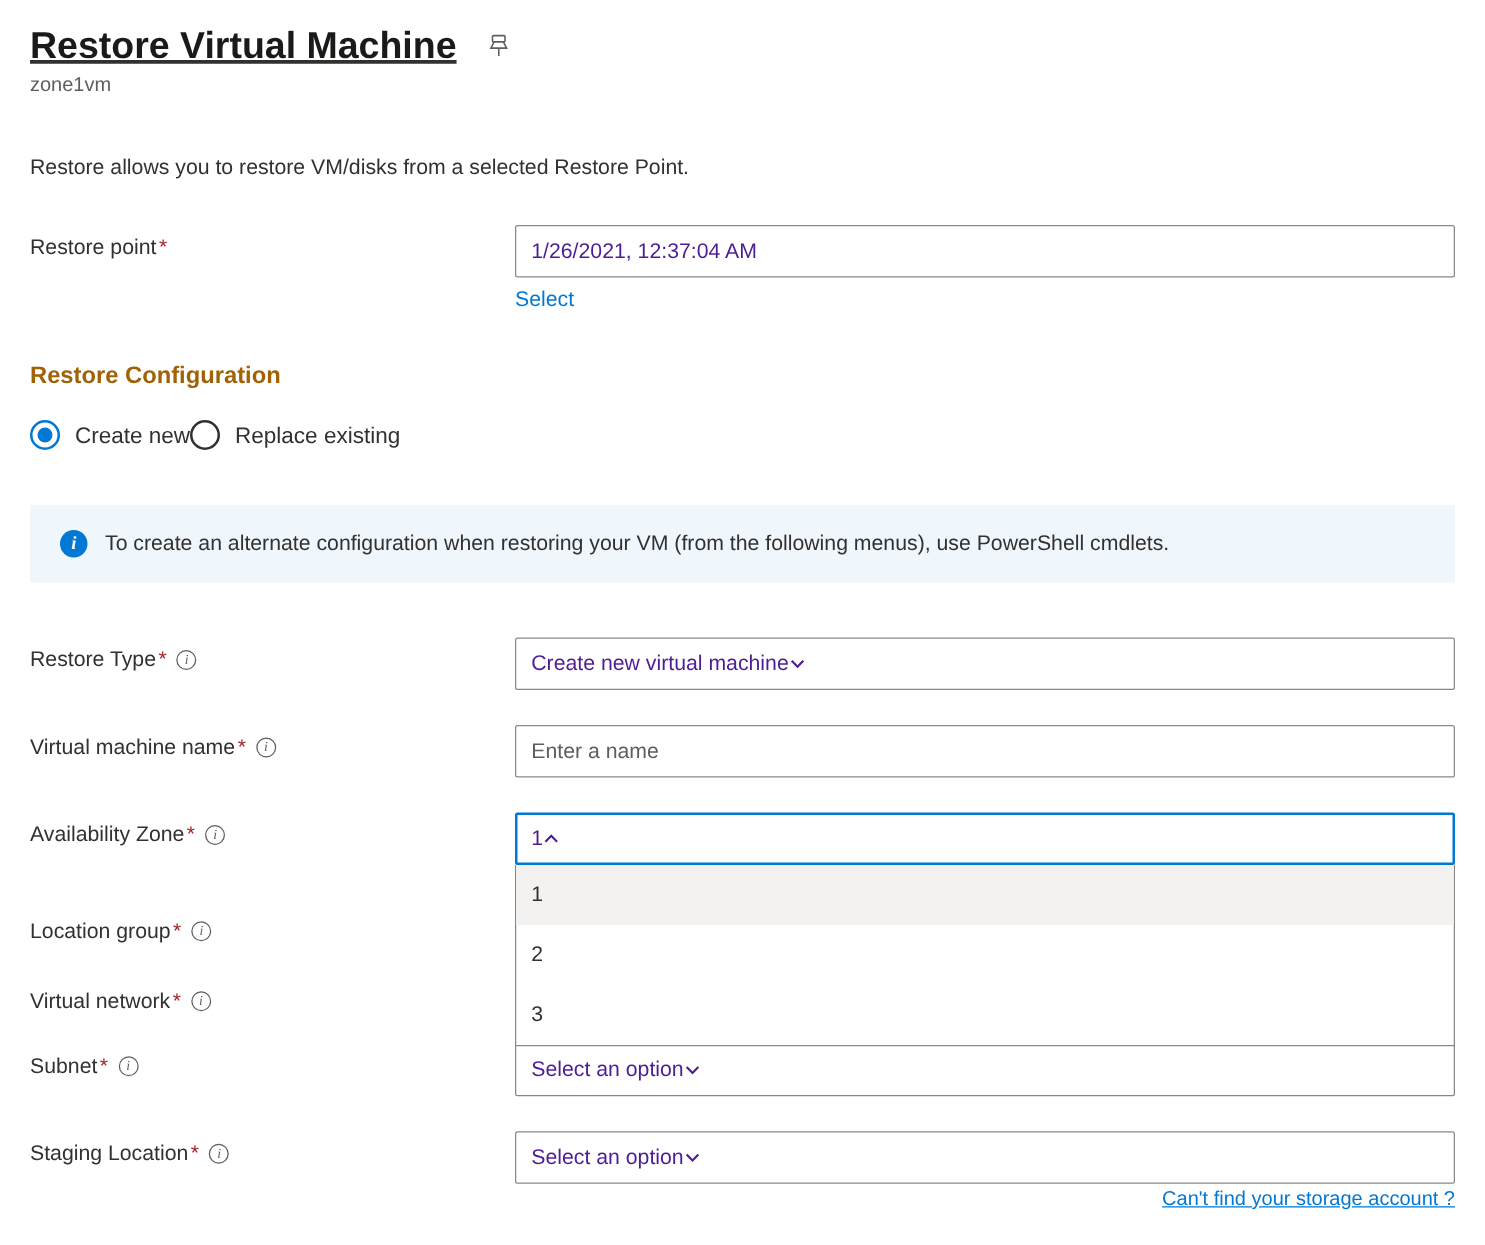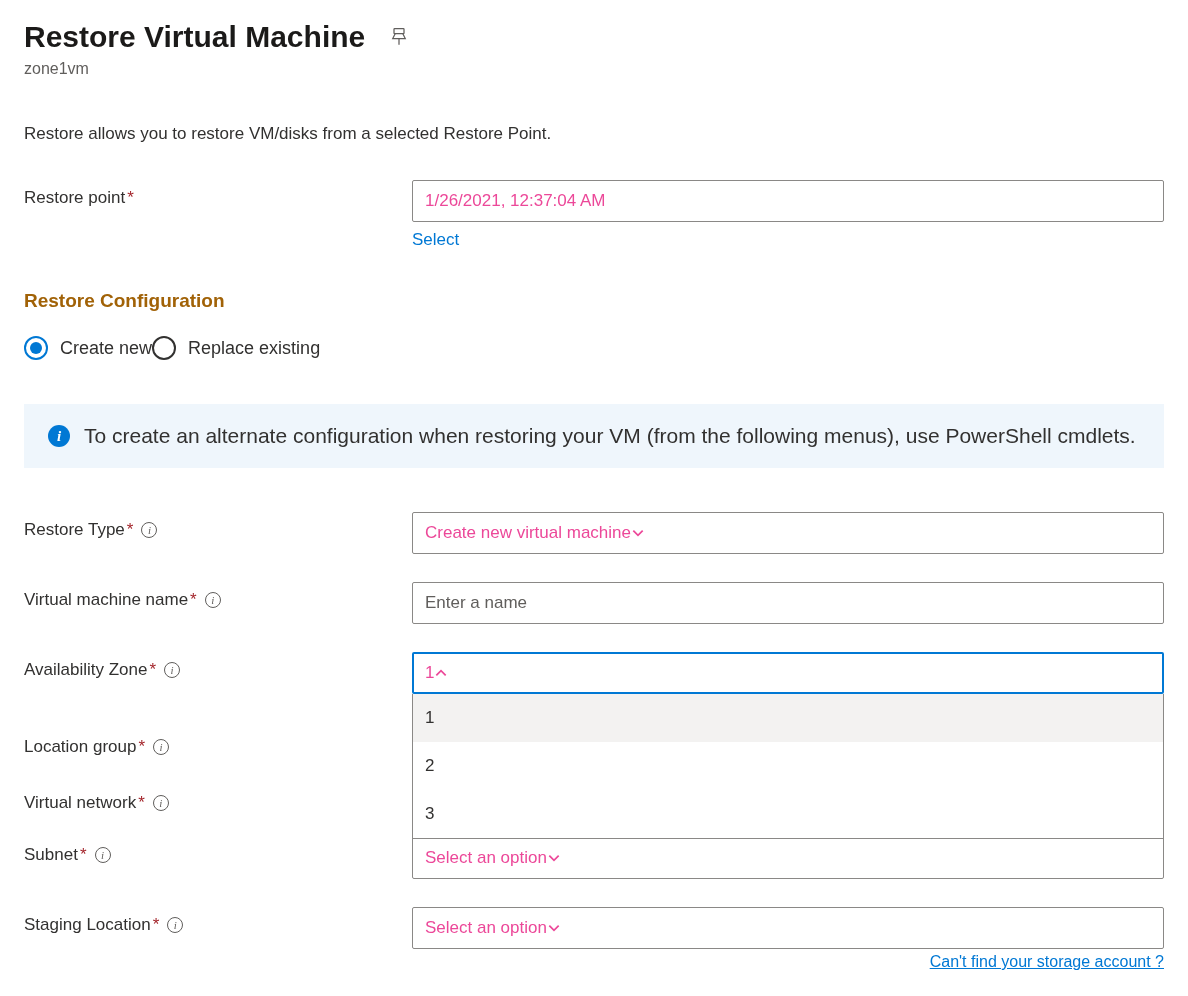--- a/index.html
+++ b/index.html
@@ -13,20 +13,21 @@
       color: #323130;
       background: #fff;
       padding: 20px 24px;
       width: 1188px;
     }
     .page-header {
       display: flex;
       align-items: center;
       gap: 24px;
       margin-bottom: 6px;
+      text-decoration: underline;
     }
     .page-title {
       font-size: 30px;
       font-weight: 600;
       color: #1b1a19;
     }
     .pin-icon {
       width: 20px;
       height: 20px;
       color: #605e5c;
@@ -79,21 +80,21 @@
       flex: 1;
     }
     .text-input, .select-box {
       width: 100%;
       height: 42px;
       border: 1px solid #8a8886;
       border-radius: 2px;
       padding: 0 12px;
       font-size: 17px;
       font-family: inherit;
-      color: #ec4899;
+      color: #4c1d95;
       background: #fff;
     }
     .text-input::placeholder {
       color: #605e5c;
     }
     .select-box {
       display: flex;
       align-items: center;
       justify-content: flex-start;
       cursor: pointer;
@@ -169,21 +170,21 @@
       display: flex;
       align-items: center;
       justify-content: center;
       font-weight: bold;
       font-size: 15px;
       font-style: italic;
       font-family: serif;
       flex-shrink: 0;
     }
     .info-box-text {
-      font-size: 21px;
+      font-size: 17px;
       color: #323130;
     }
     .dropdown {
       position: relative;
     }
     .dropdown-list {
       border: 1px solid #8a8886;
       border-top: none;
       background: #fff;
     }

